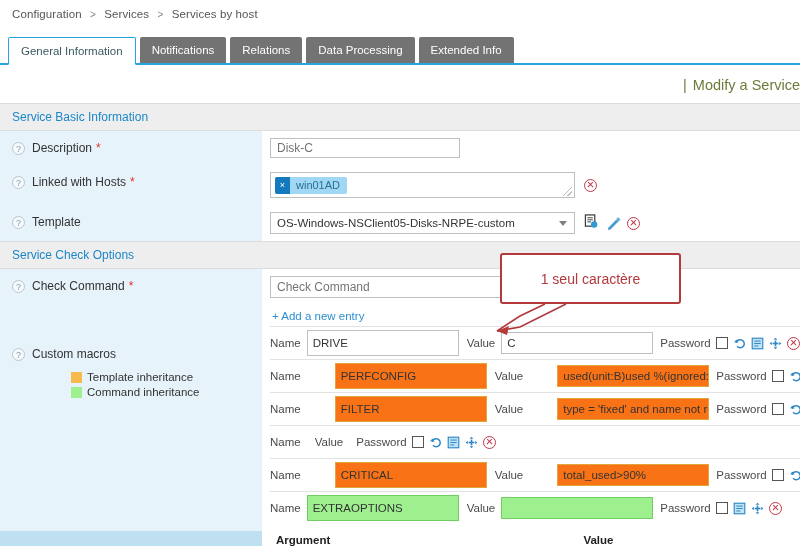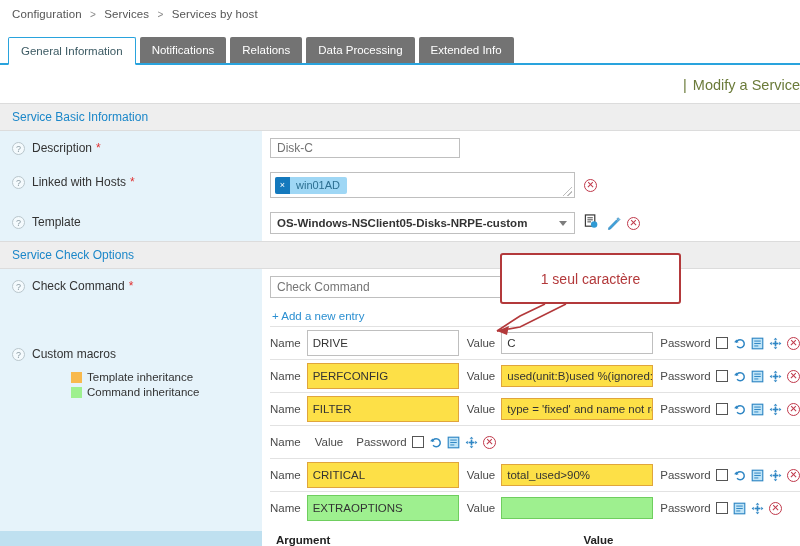--- a/index.html
+++ b/index.html
@@ -120,21 +120,21 @@
   .m-name{
     width:152px;height:21px;border:1px solid #bfbfbf;background:#fff;
     font-size:11.5px;color:#333;padding:12px 5px;box-sizing:border-box;
     display:flex;align-items:center;
   }
   .m-val{
     width:152px;height:22px;border:1px solid #bfbfbf;background:#fff;
     font-size:11.5px;color:#333;padding:0 5px;box-sizing:border-box;
     display:flex;align-items:center;overflow:hidden;white-space:nowrap;
   }
-  .tmpl .m-name,.tmpl .m-val{background:#fde047;border-color:#e0a53c;}
+  .tmpl .m-name,.tmpl .m-val{background:#f97316;border-color:#e0a53c;margin-left:28px;}
   .cmd .m-name,.cmd .m-val{background:#9ef08f;border-color:#6fce5f;}
   .m-pass{font-size:11.5px;color:#4a4a4a;padding:0 5px 0 7px;}
   .chk{
     width:12px;height:12px;border:1.5px solid #555;background:#fff;
     display:inline-block;box-sizing:border-box;
   }
   .ic-undo{width:13px;height:13px;}
   .ic-doc{width:13px;height:13px;}
   .ic-move{width:13px;height:13px;}
   .macro-icons{display:inline-flex;align-items:center;gap:5px;}
@@ -220,21 +220,21 @@
 </div>
 
 <div class="frow">
   <div class="fleft">
     <div class="lbl">
       <span class="qmark">?</span>
       <span>Template</span>
     </div>
   </div>
   <div class="fright">
-    <div style="display:flex;align-items:center;font-weight:bold;">
+    <div style="display:flex;align-items:center;">
       <div class="select-box">
         <span>OS-Windows-NSClient05-Disks-NRPE-custom</span>
         <span class="caret"></span>
       </div>
       <span class="icon-row">
         <span class="ic">
           <svg width="15" height="15" viewBox="0 0 16 16">
             <rect x="1.5" y="1" width="10" height="12" fill="#fff" stroke="#3b3b3b" stroke-width="1.3"></rect>
             <line x1="3.6" y1="4" x2="9.4" y2="4" stroke="#3b3b3b" stroke-width="1"></line>
             <line x1="3.6" y1="6.2" x2="9.4" y2="6.2" stroke="#3b3b3b" stroke-width="1"></line>

